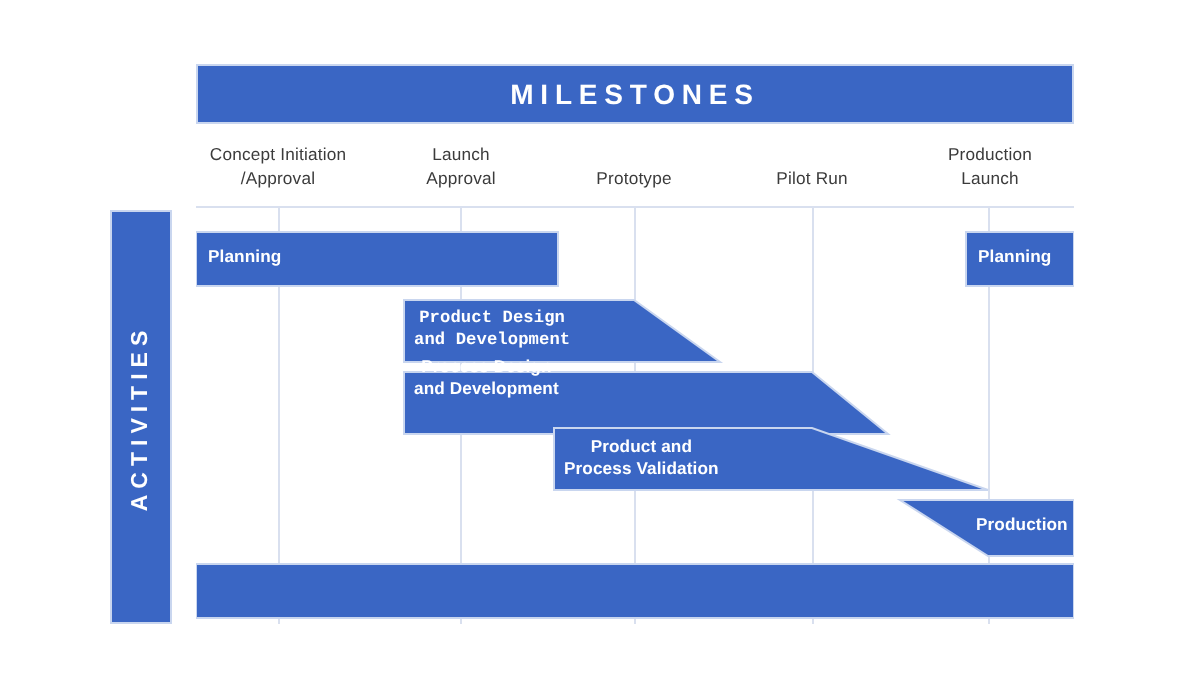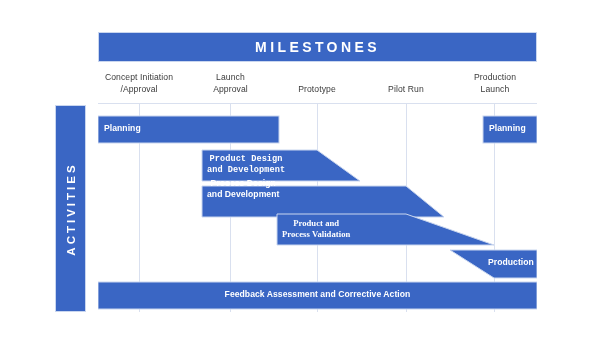--- a/index.html
+++ b/index.html
@@ -121,22 +121,21 @@
     <div class="bar-label" style="left:6px;top:20px;">Planning</div>
 
     <div class="bar-label" style="left:391px;top:20px;">Planning</div>
 
     <div class="bar-label" style="left:109px;top:51px;font-family:Liberation Mono, monospace;">Product Design
 and Development</div>
 
     <div class="bar-label" style="left:109px;top:75px;">Process Design
 and Development</div>
 
-    <div class="bar-label" style="left:184px;top:115px;font-family:Liberation Serif, serif;">Product and
+    <div class="bar-label" style="left:184px;top:115px;">Product and
 Process Validation</div>
 
     <div class="bar-label" style="left:390px;top:154px;">Production</div>
 
-    <div class="bar-label center" style="top:186px;">Feedback Assessment and Corrective Action</div>
 
   </div>
 
 </div>
 
 </body></html>

